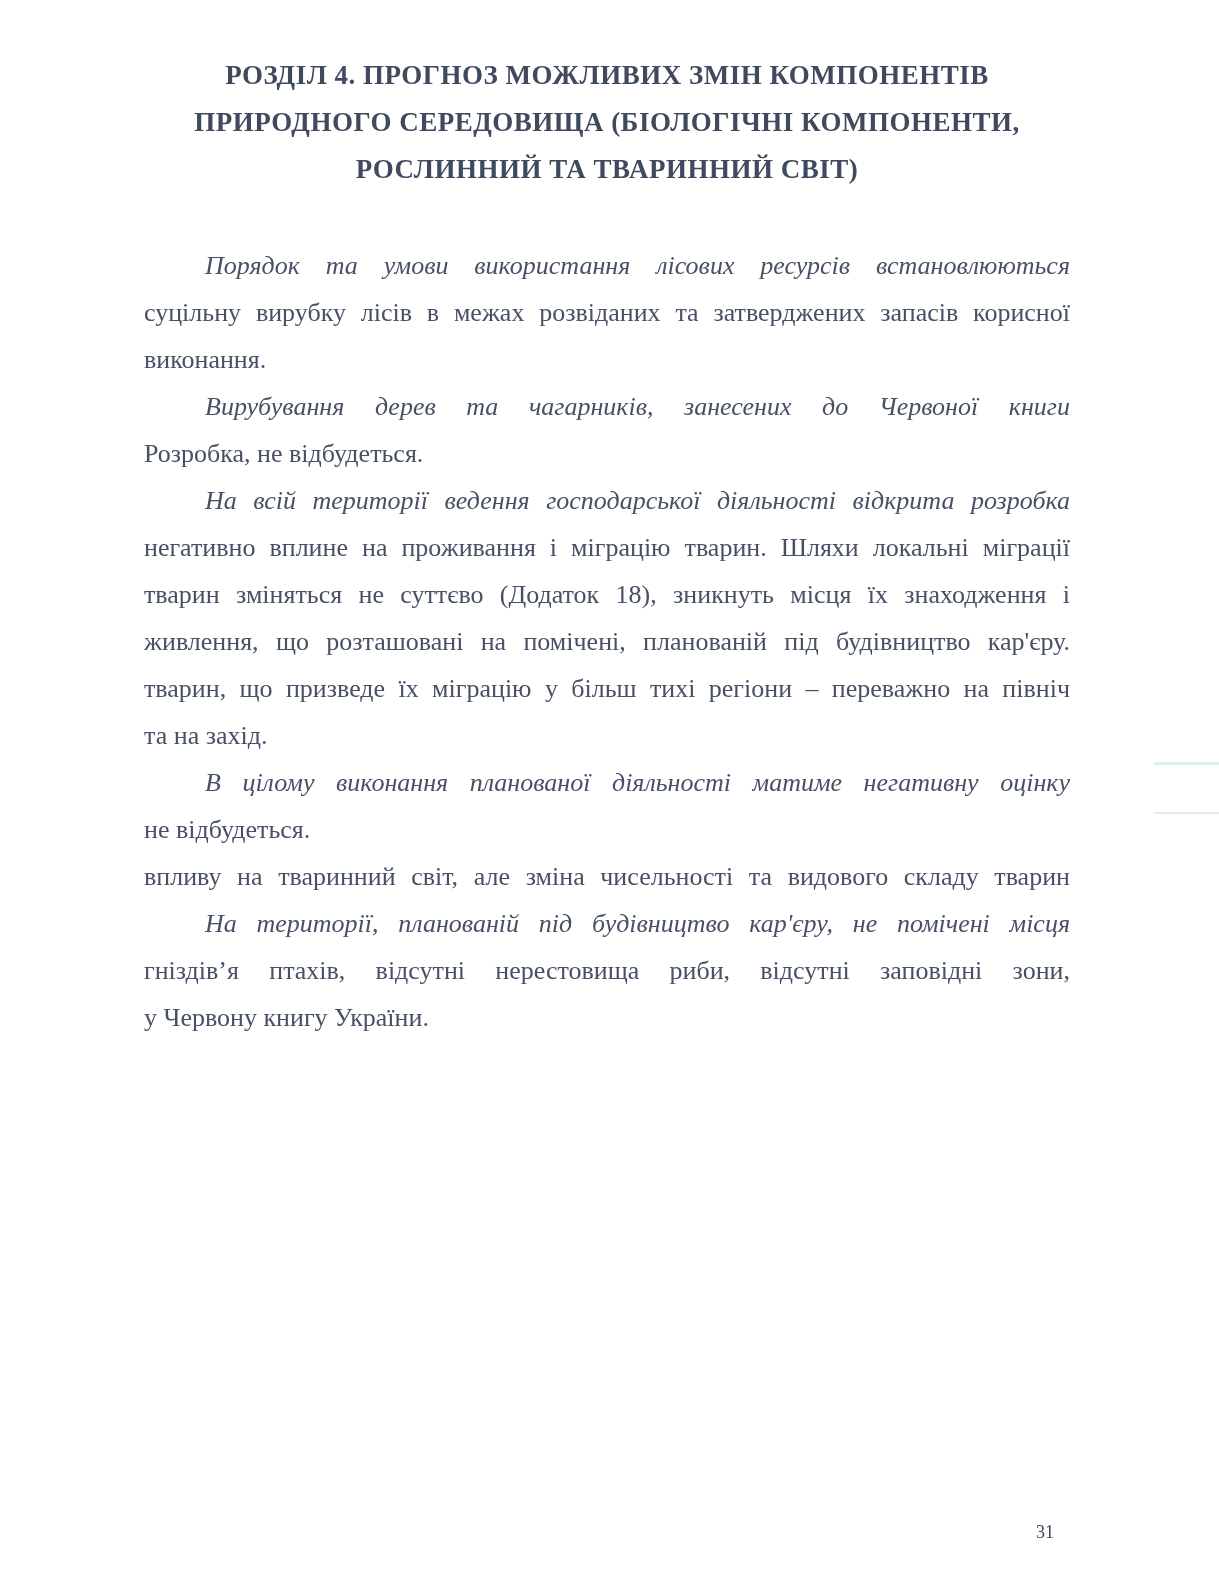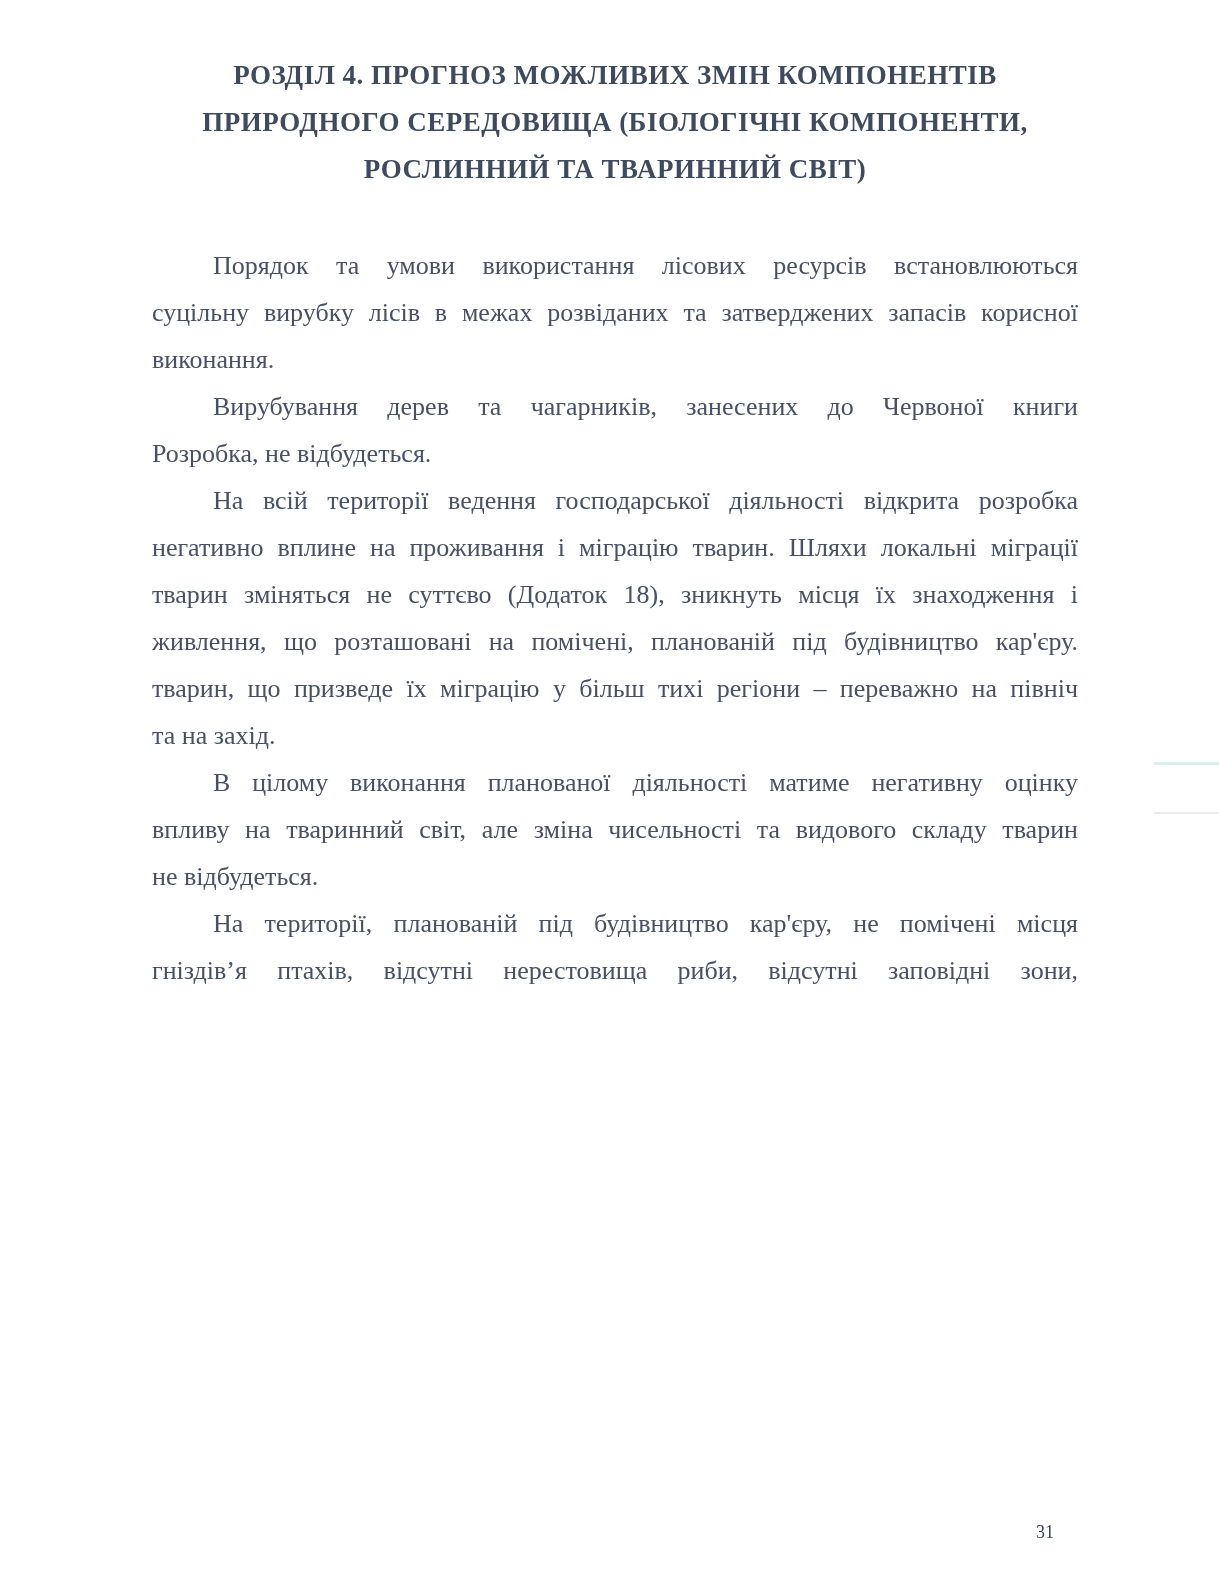--- a/index.html
+++ b/index.html
@@ -10,21 +10,21 @@
   .page {
     position: relative;
     width: 1219px;
     height: 1574px;
     background: #ffffff;
     overflow: hidden;
     font-family: "Liberation Serif", "DejaVu Serif", serif;
   }
   .content {
     position: absolute;
-    left: 152px;
+    left: 144px;
     top: 52px;
     width: 926px;
   }
   .doc-title {
     text-align: center;
     font-weight: bold;
     font-size: 27px;
     line-height: 47px;
     color: #3f4a5f;
     letter-spacing: 0.5px;
@@ -42,20 +42,21 @@
   }
   .line {
     height: 47px;
     line-height: 47px;
     text-align: justify;
     text-align-last: justify;
     white-space: normal;
   }
   .line.first {
     text-indent: 61px;
+    font-style: italic;
   }
   .line.last {
     text-align-last: left;
   }
   .page-number {
     position: absolute;
     left: 1036px;
     top: 1522px;
     font-size: 18px;
     color: #3a4457;
@@ -94,26 +95,27 @@
         <div class="paragraph">
           <div class="line first">На всій території ведення господарської діяльності відкрита розробка</div>
           <div class="line">негативно вплине на проживання і міграцію тварин. Шляхи локальні міграції</div>
           <div class="line">тварин зміняться не суттєво (Додаток 18), зникнуть місця їх знаходження і</div>
           <div class="line">живлення, що розташовані на помічені, планованій під будівництво кар'єру.</div>
           <div class="line">тварин, що призведе їх міграцію у більш тихі регіони – переважно на північ</div>
           <div class="line last">та на захід.</div>
         </div>
         <div class="paragraph">
           <div class="line first">В цілому виконання планованої діяльності матиме негативну оцінку</div>
+          <div class="line last">не відбудеться.</div>
           <div class="line">впливу на тваринний світ, але зміна чисельності та видового складу тварин</div>
-          <div class="line last">не відбудеться.</div>
         </div>
         <div class="paragraph">
           <div class="line first">На території, планованій під будівництво кар'єру, не помічені місця</div>
           <div class="line">гніздів’я птахів, відсутні нерестовища риби, відсутні заповідні зони,</div>
+          <div class="line last">у Червону книгу України.</div>
         </div>
       </div>
   </div>
 
   <div class="scan-artifact"></div>
 
   <div class="page-number">31</div>
 </div>
 
 </body></html>

